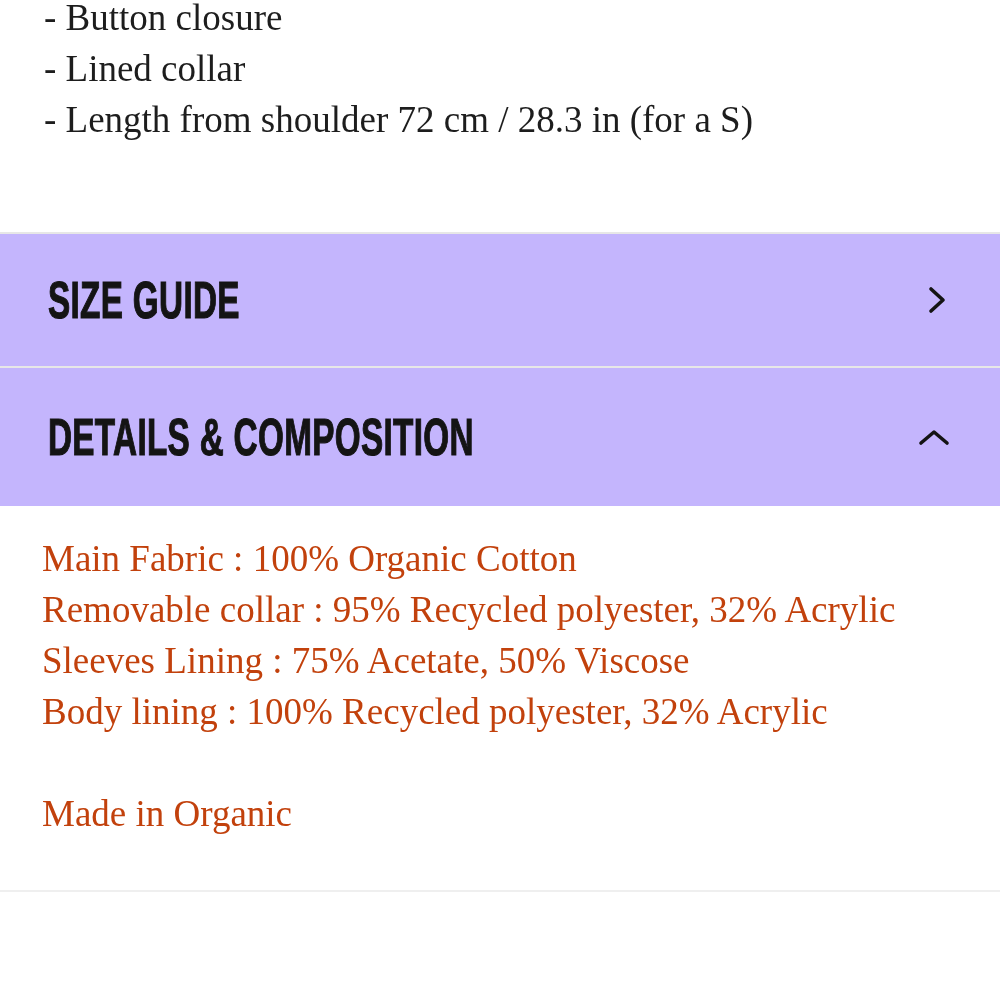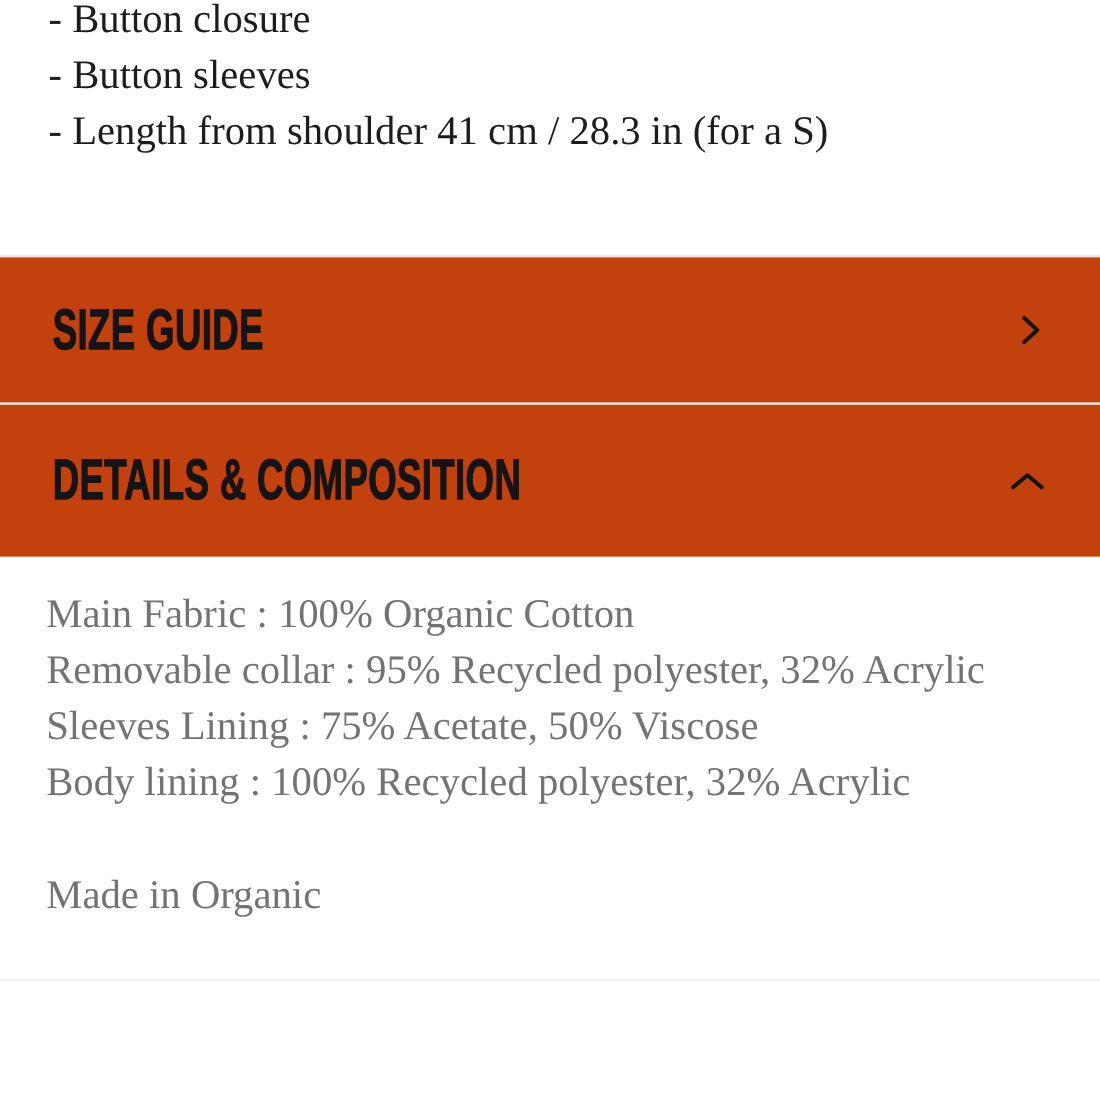--- a/index.html
+++ b/index.html
@@ -30,21 +30,21 @@
   }
   .divider.top-gap { margin-top: 87px; }
   .divider.bottom { background: #efefef; margin-top: 51px; }
   
   .accordion {
     display: flex;
     align-items: center;
     justify-content: space-between;
     padding: 0 50px 0 48px;
     cursor: pointer;
-    background: #c2410c;
+    background: #c4b5fd;
   }
   .accordion.size-guide { height: 132px; }
   .accordion.details { height: 138px; text-align: center; }
   .accordion-label {
     display: inline-block;
     font-family: "Liberation Sans", sans-serif;
     font-weight: 700;
     font-size: 52px;
     letter-spacing: 0.5px;
     color: #141414;
@@ -59,33 +59,33 @@
     stroke: #141414;
     stroke-width: 3.6;
     stroke-linecap: round;
     stroke-linejoin: round;
   }
   
   .composition {
     padding: 27px 100px 0 42px;
     font-size: 37px;
     line-height: 51px;
-    color: #737373;
+    color: #c2410c;
   }
   .composition .origin { margin-top: 51px; }
 </style>
 </head>
 <body>
 
 <div class="page">
 
   <div class="description">
     <div>- Button closure</div>
-    <div>- Button sleeves</div>
-    <div>- Length from shoulder 41 cm / 28.3 in (for a S)</div>
+    <div>- Lined collar</div>
+    <div>- Length from shoulder 72 cm / 28.3 in (for a S)</div>
   </div>
 
   <hr class="divider top-gap">
 
   <div class="accordion size-guide">
     <span class="accordion-label">SIZE GUIDE</span>
     <svg class="chevron" width="26" height="30" viewBox="0 0 26 30">
       <path d="M7 4 L19 15 L7 26"></path>
     </svg>
   </div>

